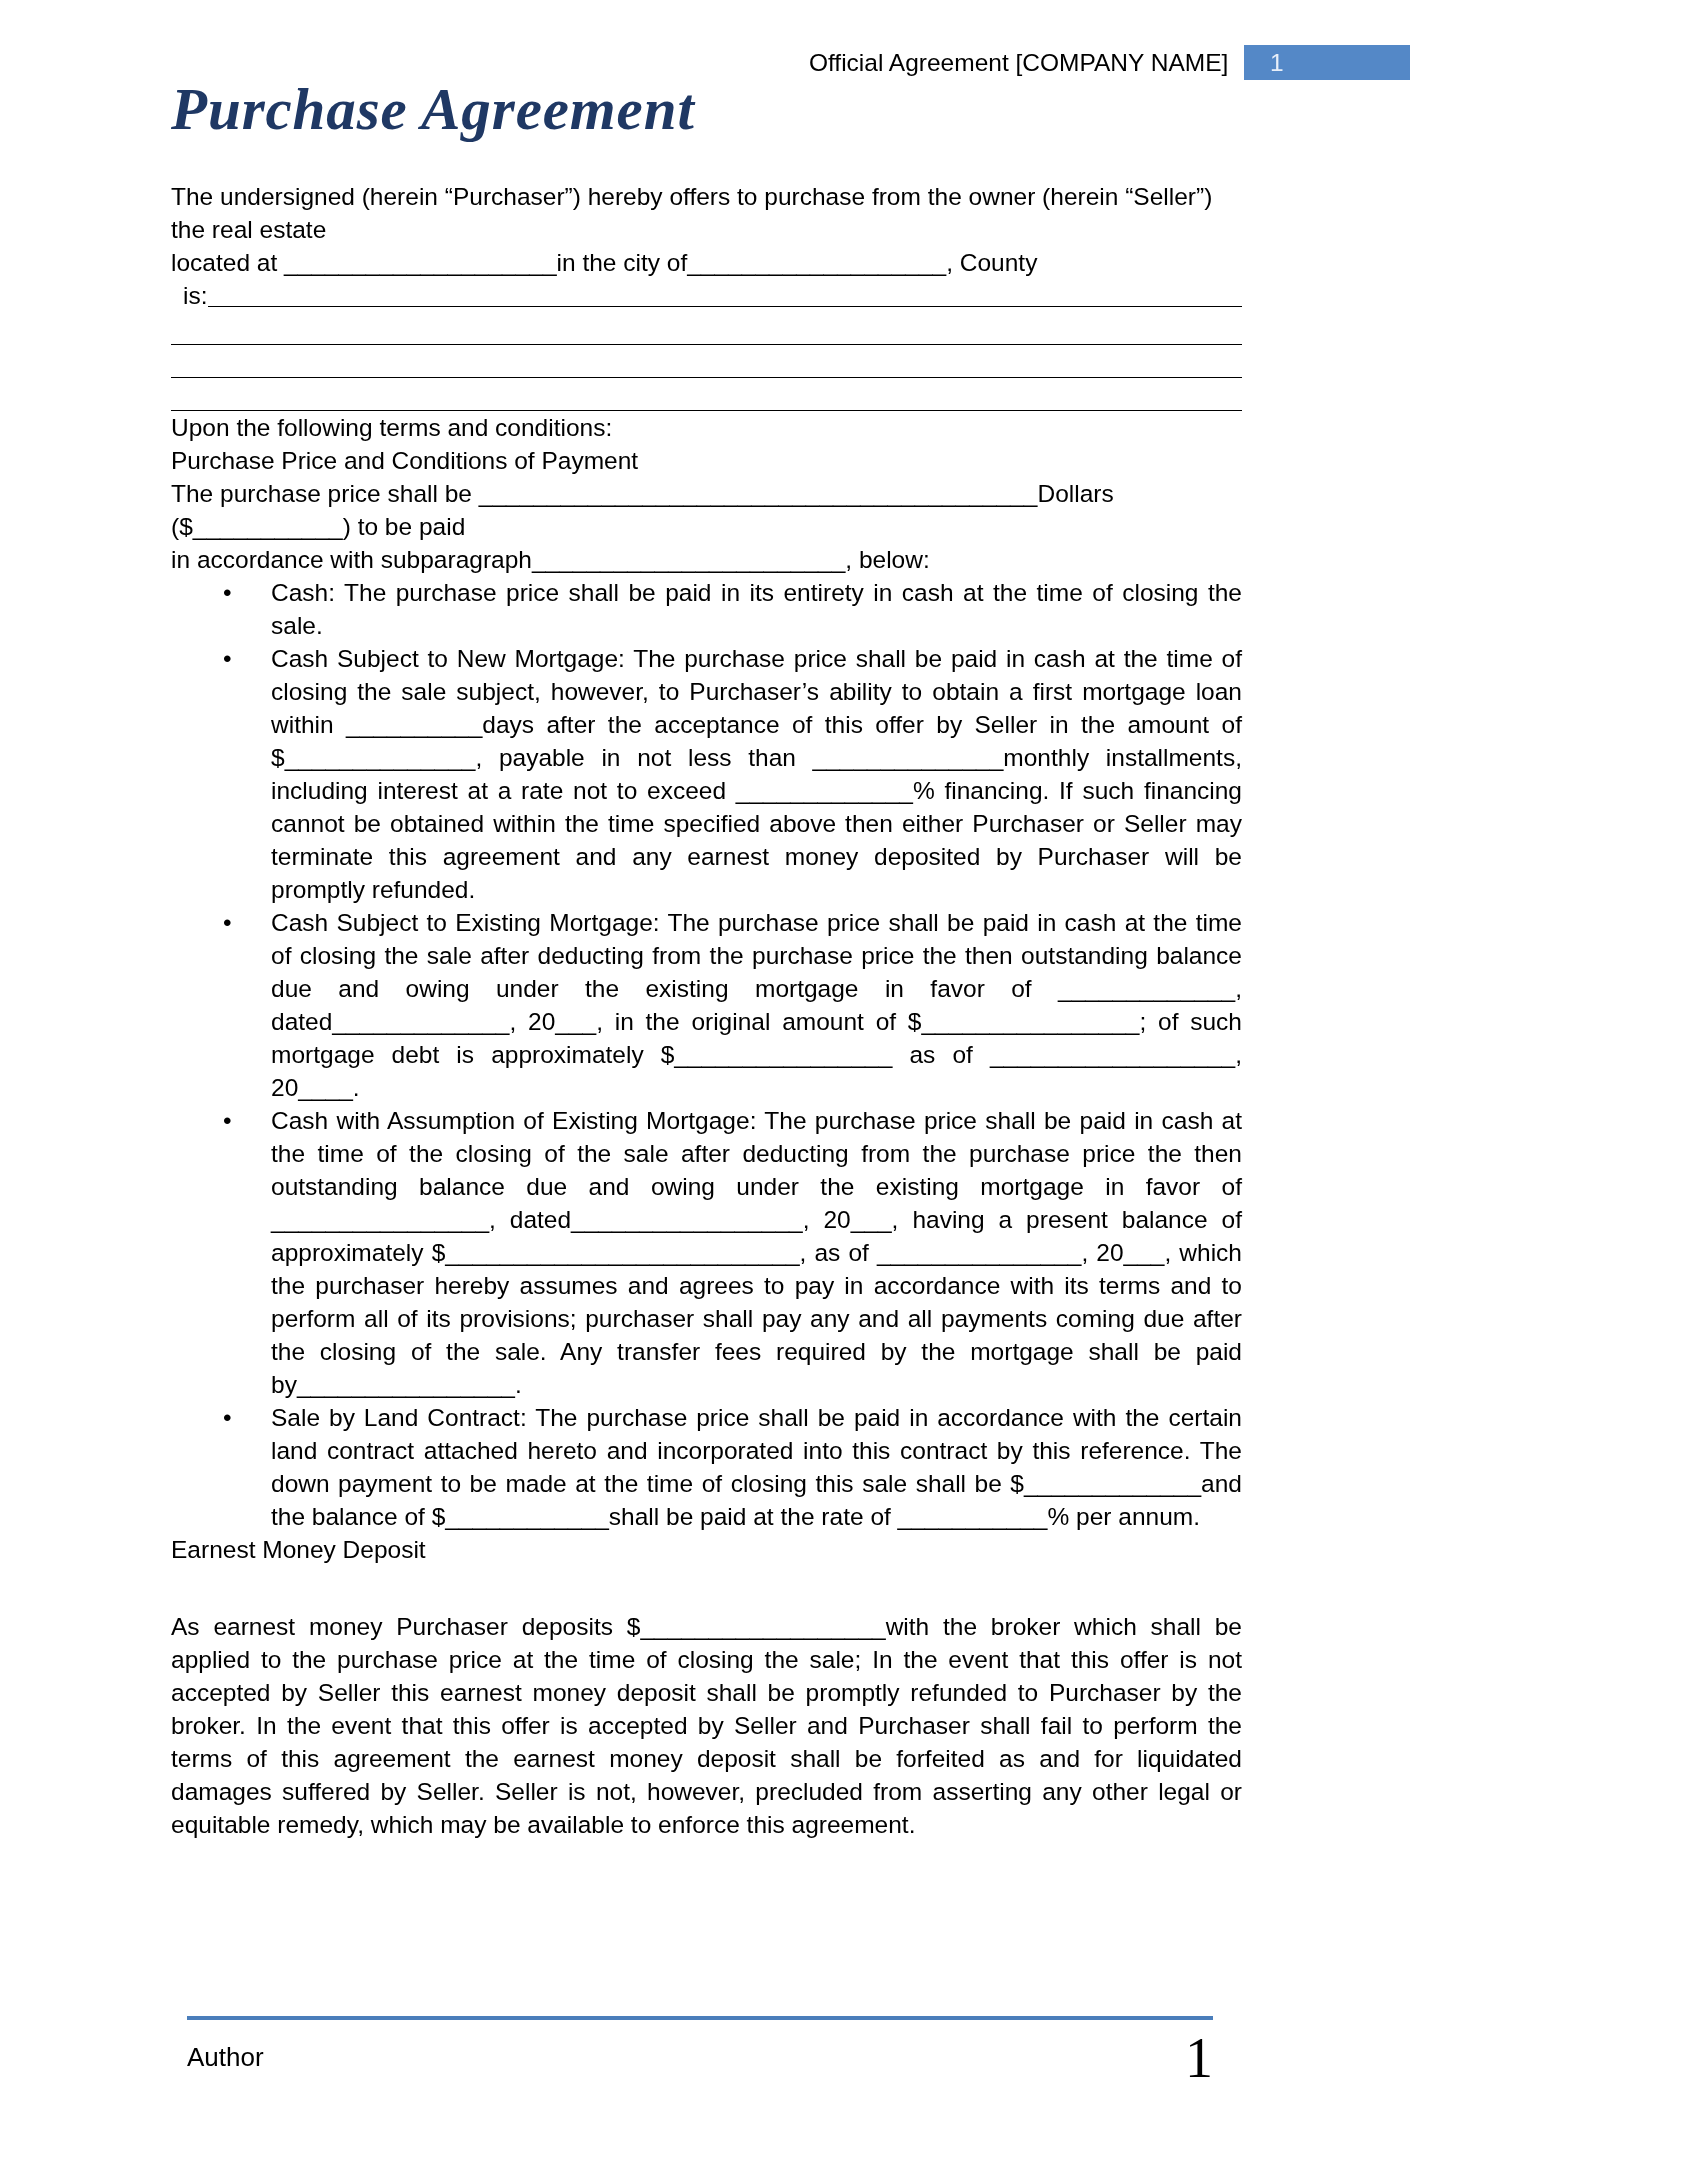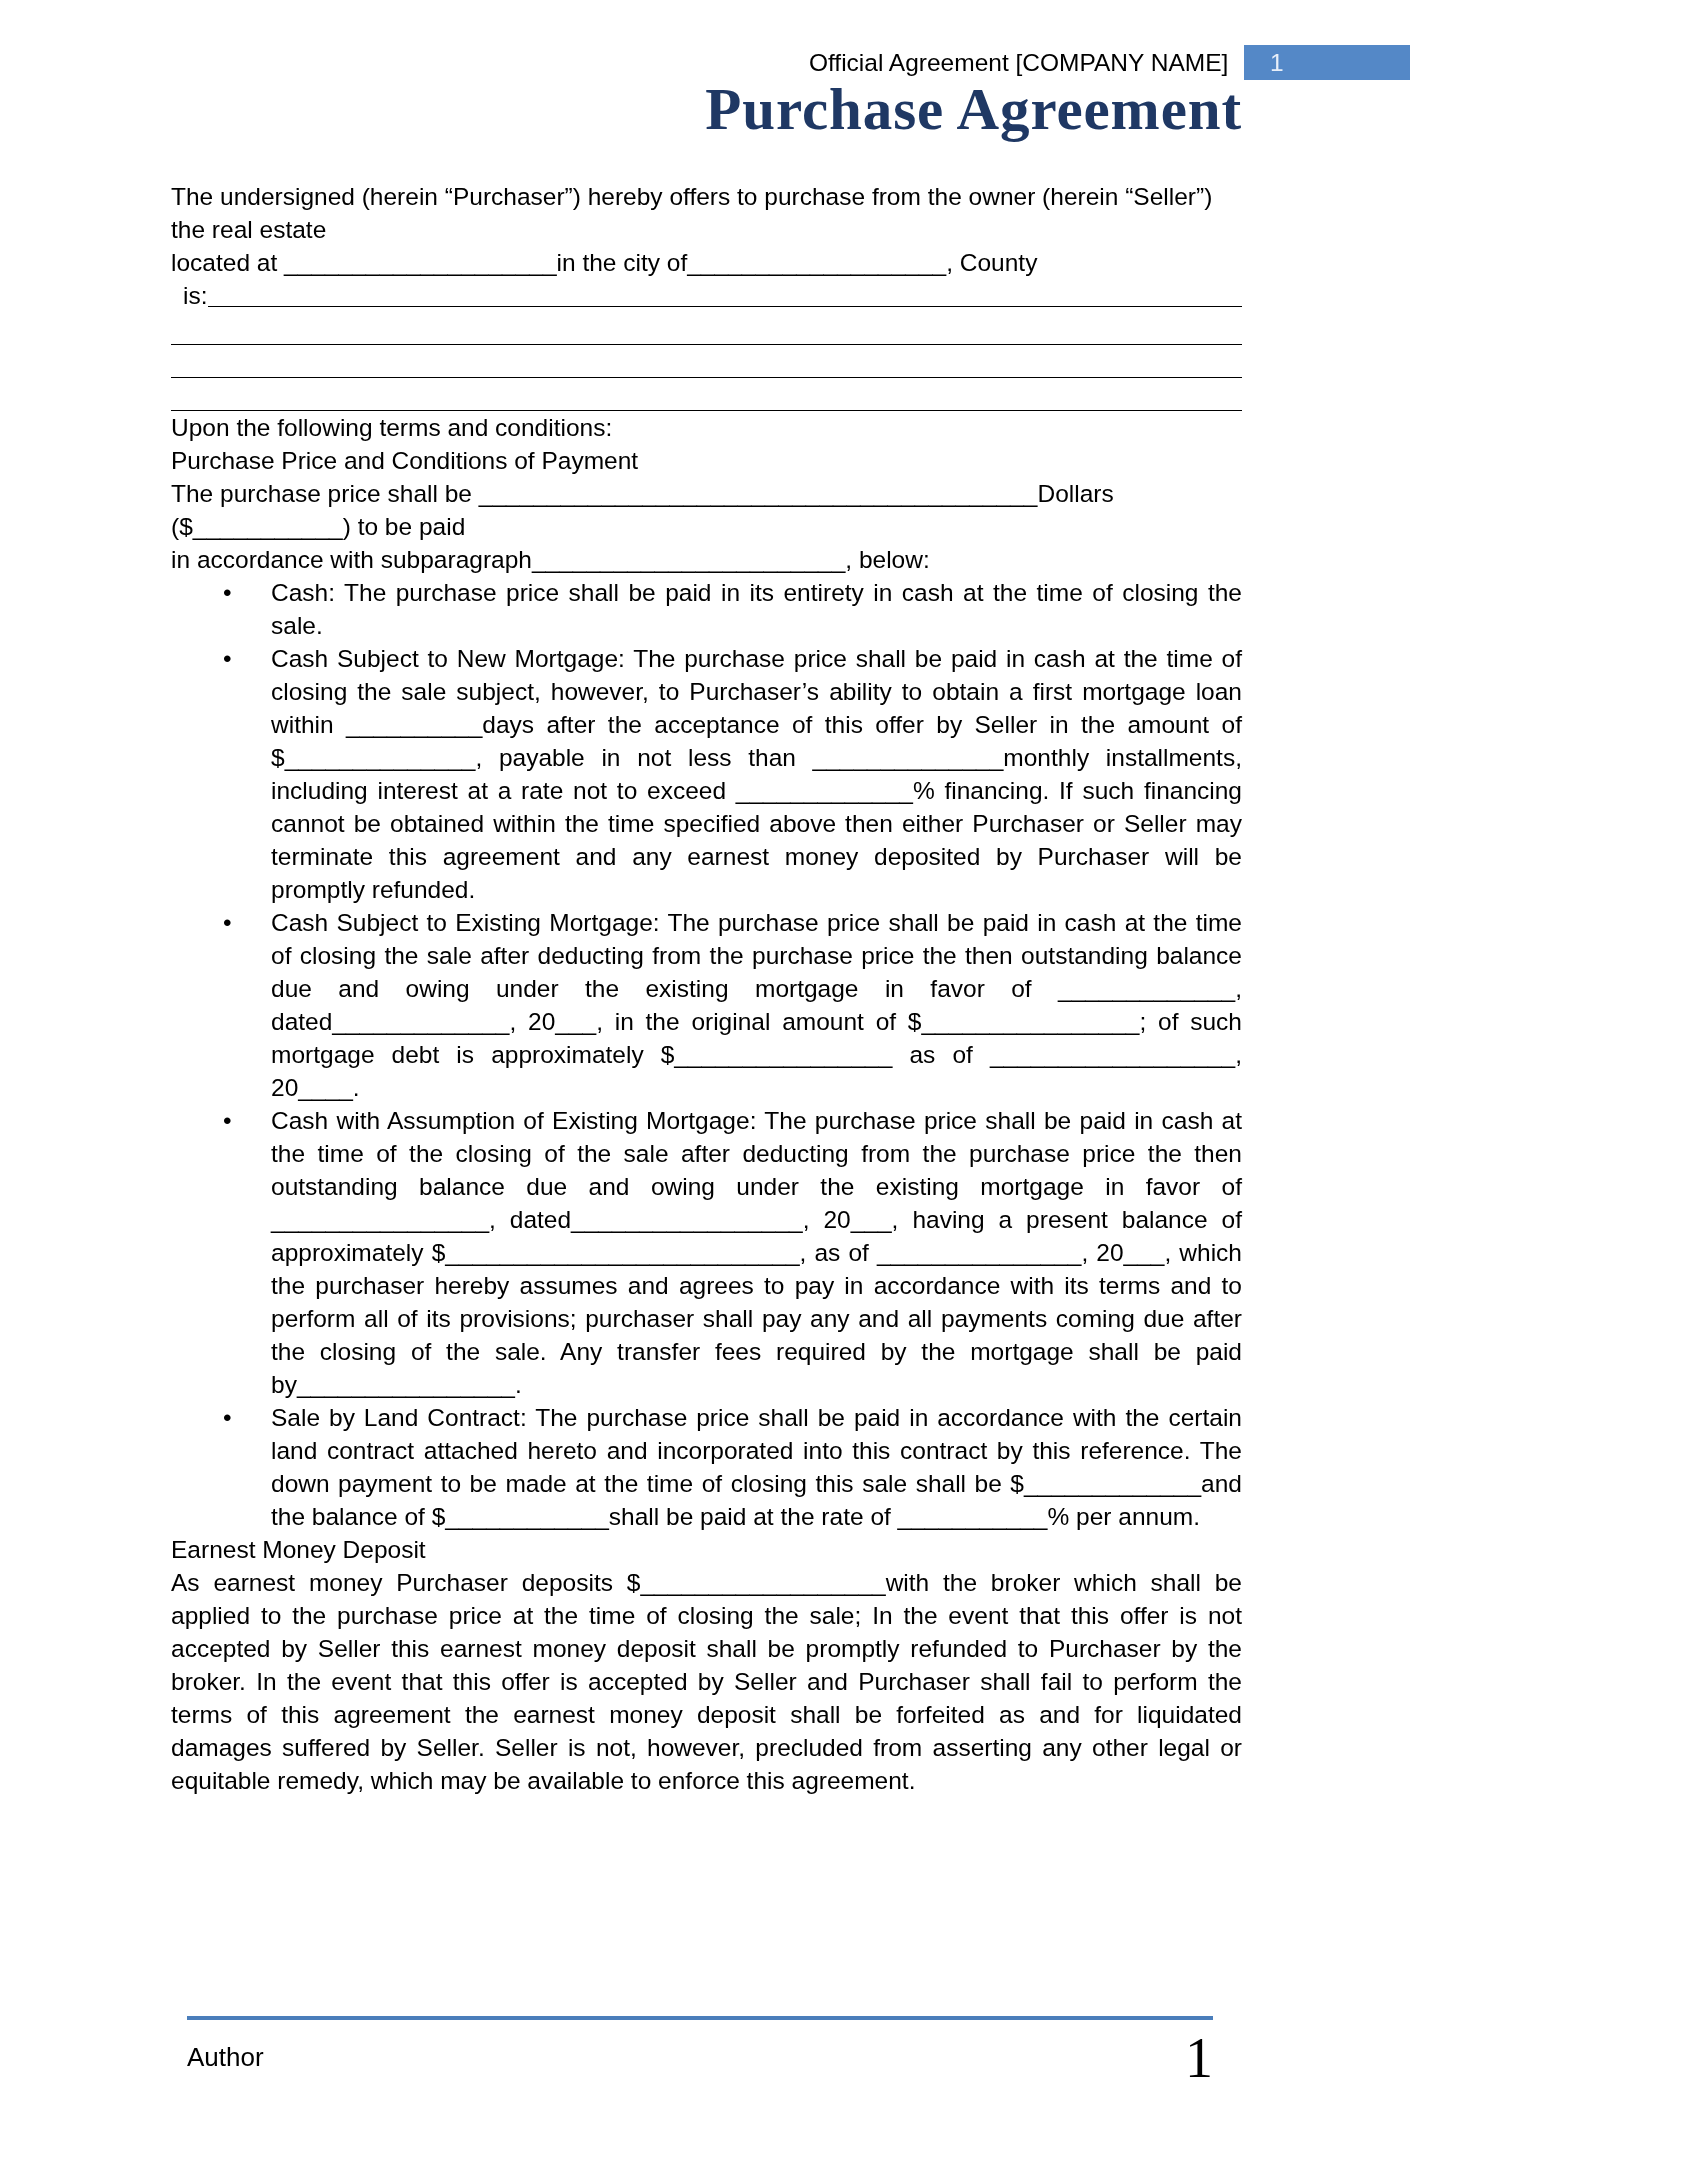--- a/index.html
+++ b/index.html
@@ -27,35 +27,36 @@
     width: 166px; height: 35px;
     background: var(--header-box, #5488C7);
     color: var(--header-box-text, #E8EFF9);
     display: flex; align-items: center;
     padding-left: 26px;
     font-size: 24.5px;
   }
   .content { padding: 0 168px 0 171px; }
   .title {
     margin: 75px 0 0 0;
-    text-align: right;
+    text-align: left;
     font-family: "Liberation Serif", serif;
     font-size: 59px;
     line-height: 68px;
     font-weight: 700;
     letter-spacing: 0.9px;
     color: var(--title-color, #1F3864);
+    font-style: italic;
   }
   .intro { margin-top: 37px; }
   .fill-row { display: flex; margin-left: 12px; }
   .fill-row .fill { flex: 1 1 auto; border-bottom: 1.7px solid #000; height: 28px; }
   .blank-line { height: 33px; border-bottom: 1.7px solid #000; }
   .upon { }
   .bold { font-weight: 400; }
-  .justify { text-align: justify; }
+  .justify { text-align: justify; margin-top: 44px; }
   .bullet { display: flex; }
   .bullet .marker { flex: 0 0 100px; padding-left: 52px; }
   .bullet-body { flex: 1 1 auto; text-align: justify; }
   .lead { font-weight: 400; }
   .footer {
     position: absolute;
     top: 2016px; left: 187px; right: 197px;
     border-top: 4.4px solid var(--footer-rule, #4A7EBB);
     padding-top: 8.7px;
     display: flex;

